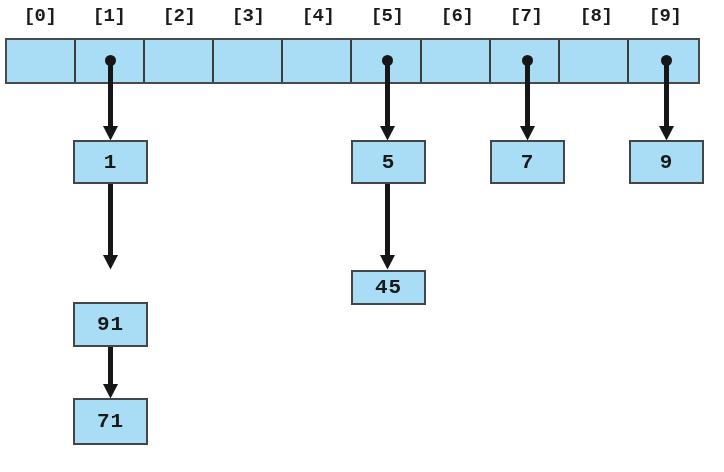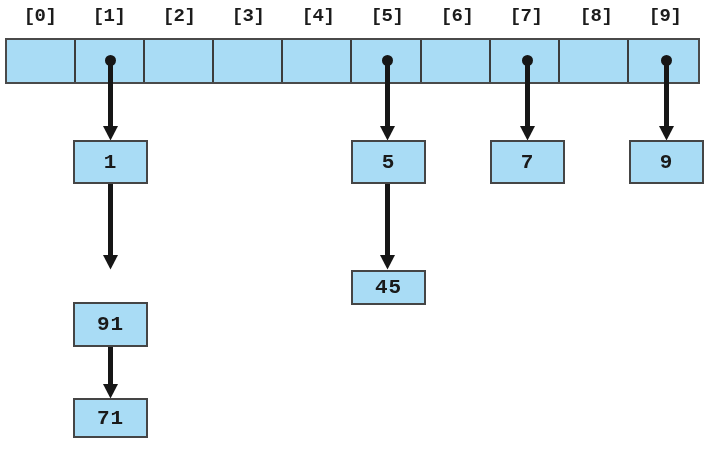--- a/index.html
+++ b/index.html
@@ -145,21 +145,21 @@
     </g>
 
     <g>
       <line x1="666.5" y1="60" x2="666.5" y2="127" stroke="#161616" stroke-width="5"></line>
       <path d="M659,126 L674,126 L666.5,140.5 Z" fill="#161616"></path>
     </g>
   </svg>
 
   <div class="node-box" style="left:73px; top:140px; width:75px; height:44px;">1</div>
   <div class="node-box" style="left:73px; top:270px; width:75px; height:45px;margin-top:32px;">91</div>
-  <div class="node-box" style="left:73px; top:398px; width:75px; height:40px;">71</div>
+  <div class="node-box" style="left:73px; top:398px; width:75px; height:47px;">71</div>
 
   <div class="node-box" style="left:351px; top:140px; width:75px; height:44px;">5</div>
   <div class="node-box" style="left:351px; top:270px; width:75px; height:35px;">45</div>
 
   <div class="node-box" style="left:490px; top:140px; width:75px; height:44px;">7</div>
 
   <div class="node-box" style="left:629px; top:140px; width:75px; height:44px;">9</div>
 
 </div>
 

